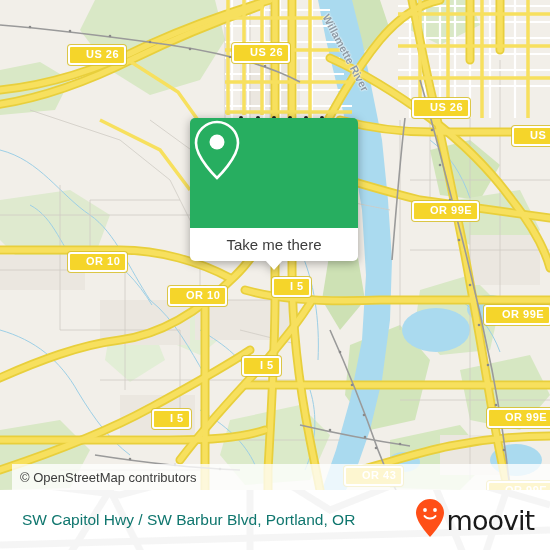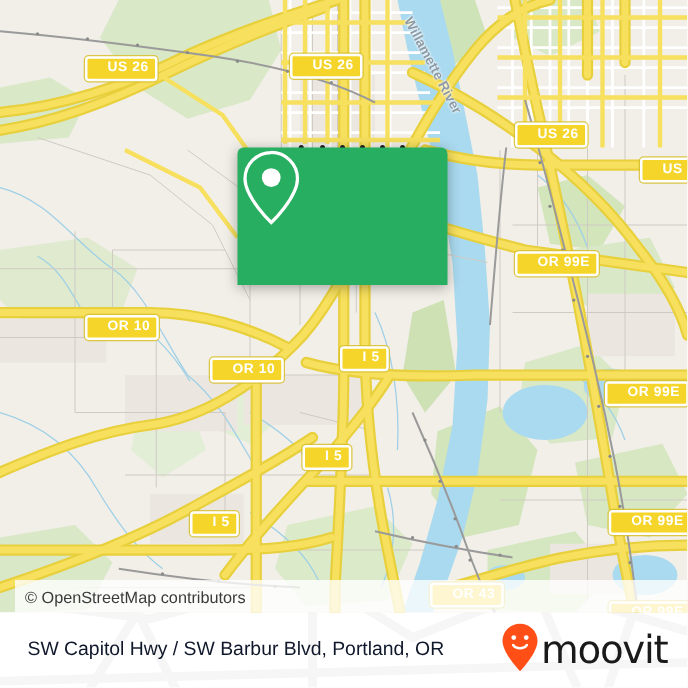--- a/index.html
+++ b/index.html
@@ -43,23 +43,23 @@
   #popup .tail{position:absolute;left:50%;margin-left:-9px;top:32px;
                width:0;height:0;border-left:9px solid transparent;
                border-right:9px solid transparent;border-top:10px solid #ffffff;}
 
   
   #footer{position:absolute;left:0;top:490px;width:550px;height:60px;
           background:#ffffff;display:flex;align-items:center;
           justify-content:space-between;overflow:hidden;}
   #footer .ghost{position:absolute;left:0;top:-40px;width:550px;height:120px;
                  opacity:.07;pointer-events:none;}
-  #place{font-size:15.5px;color:#0f172a;padding-left:22px;position:relative;z-index:2;}
+  #place{font-size:15.5px;color:#0f766e;padding-left:22px;position:relative;z-index:2;}
   #brand{display:flex;align-items:center;padding-right:16px;position:relative;z-index:2;}
-  #brand .word{font-size:31px;color:#1a1a1a;letter-spacing:-1px;
+  #brand .word{font-size:27px;color:#1a1a1a;letter-spacing:-1px;
                font-family:"DejaVu Sans","Liberation Sans",sans-serif;margin-left:2px;}
 </style>
 </head>
 <body>
 
 <div id="app">
 
   <div id="map">
 
     <svg width="550" height="490" viewBox="0 0 550 490">
@@ -293,20 +293,24 @@
 
     <div id="popup">
       <div class="head">
         <span>
           <svg width="54" height="64" viewBox="0 0 54 64" aria-hidden="true">
             <path d="M27 4 C15.5 4 6 13.4 6 25 C6 40 27 60 27 60 C27 60 48 40 48 25 C48 13.4 38.5 4 27 4 Z" fill="none" stroke="#ffffff" stroke-width="2.6"></path>
             <circle cx="27" cy="24" r="7.5" fill="#ffffff"></circle>
           </svg>
         </span>
       </div>
+      <div class="foot">
+        <span>Take me there</span>
+        <div class="tail"></div>
+      </div>
     </div>
 
   </div>
 
   <div id="footer">
     <svg class="ghost" viewBox="0 0 550 120">
       <g fill="none" stroke="#7a7a7a" stroke-width="7">
         <path d="M0,30 L120,45 L250,10 L330,60 L430,20 L550,55"></path>
         <path d="M60,120 L110,40 L150,120"></path>
         <path d="M250,0 L250,120 M420,0 L470,120 M520,0 L480,120"></path>

